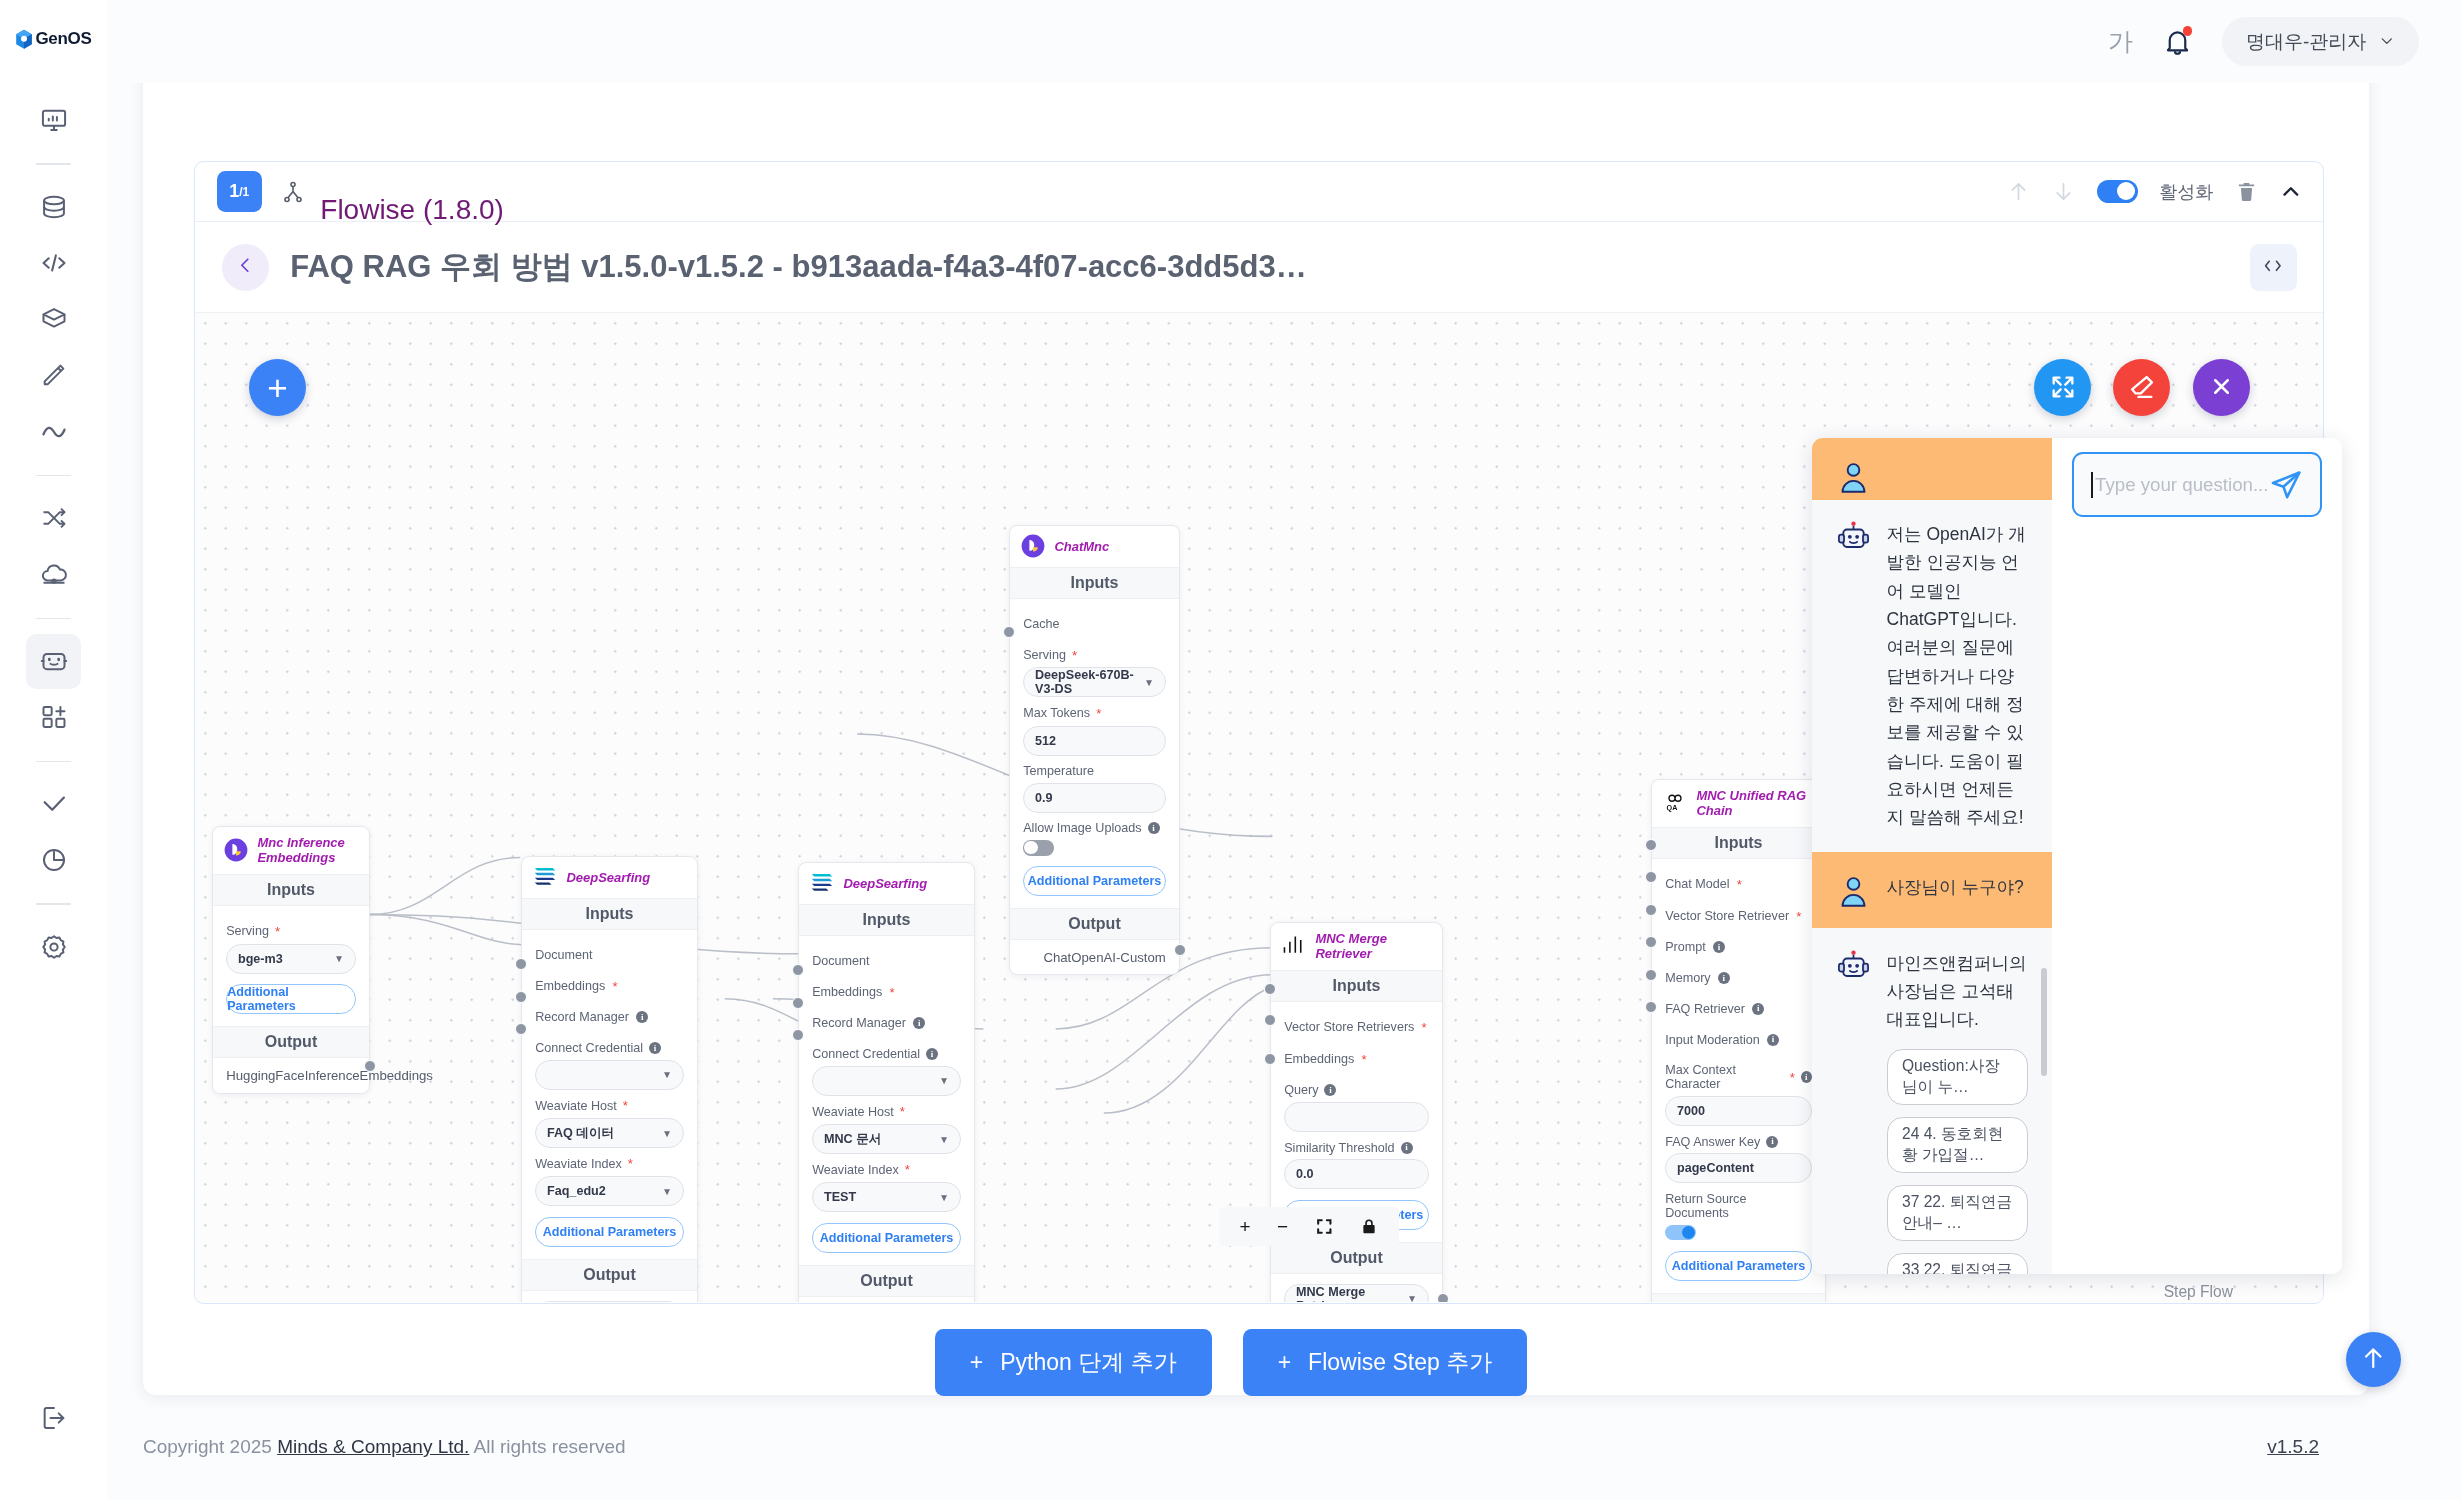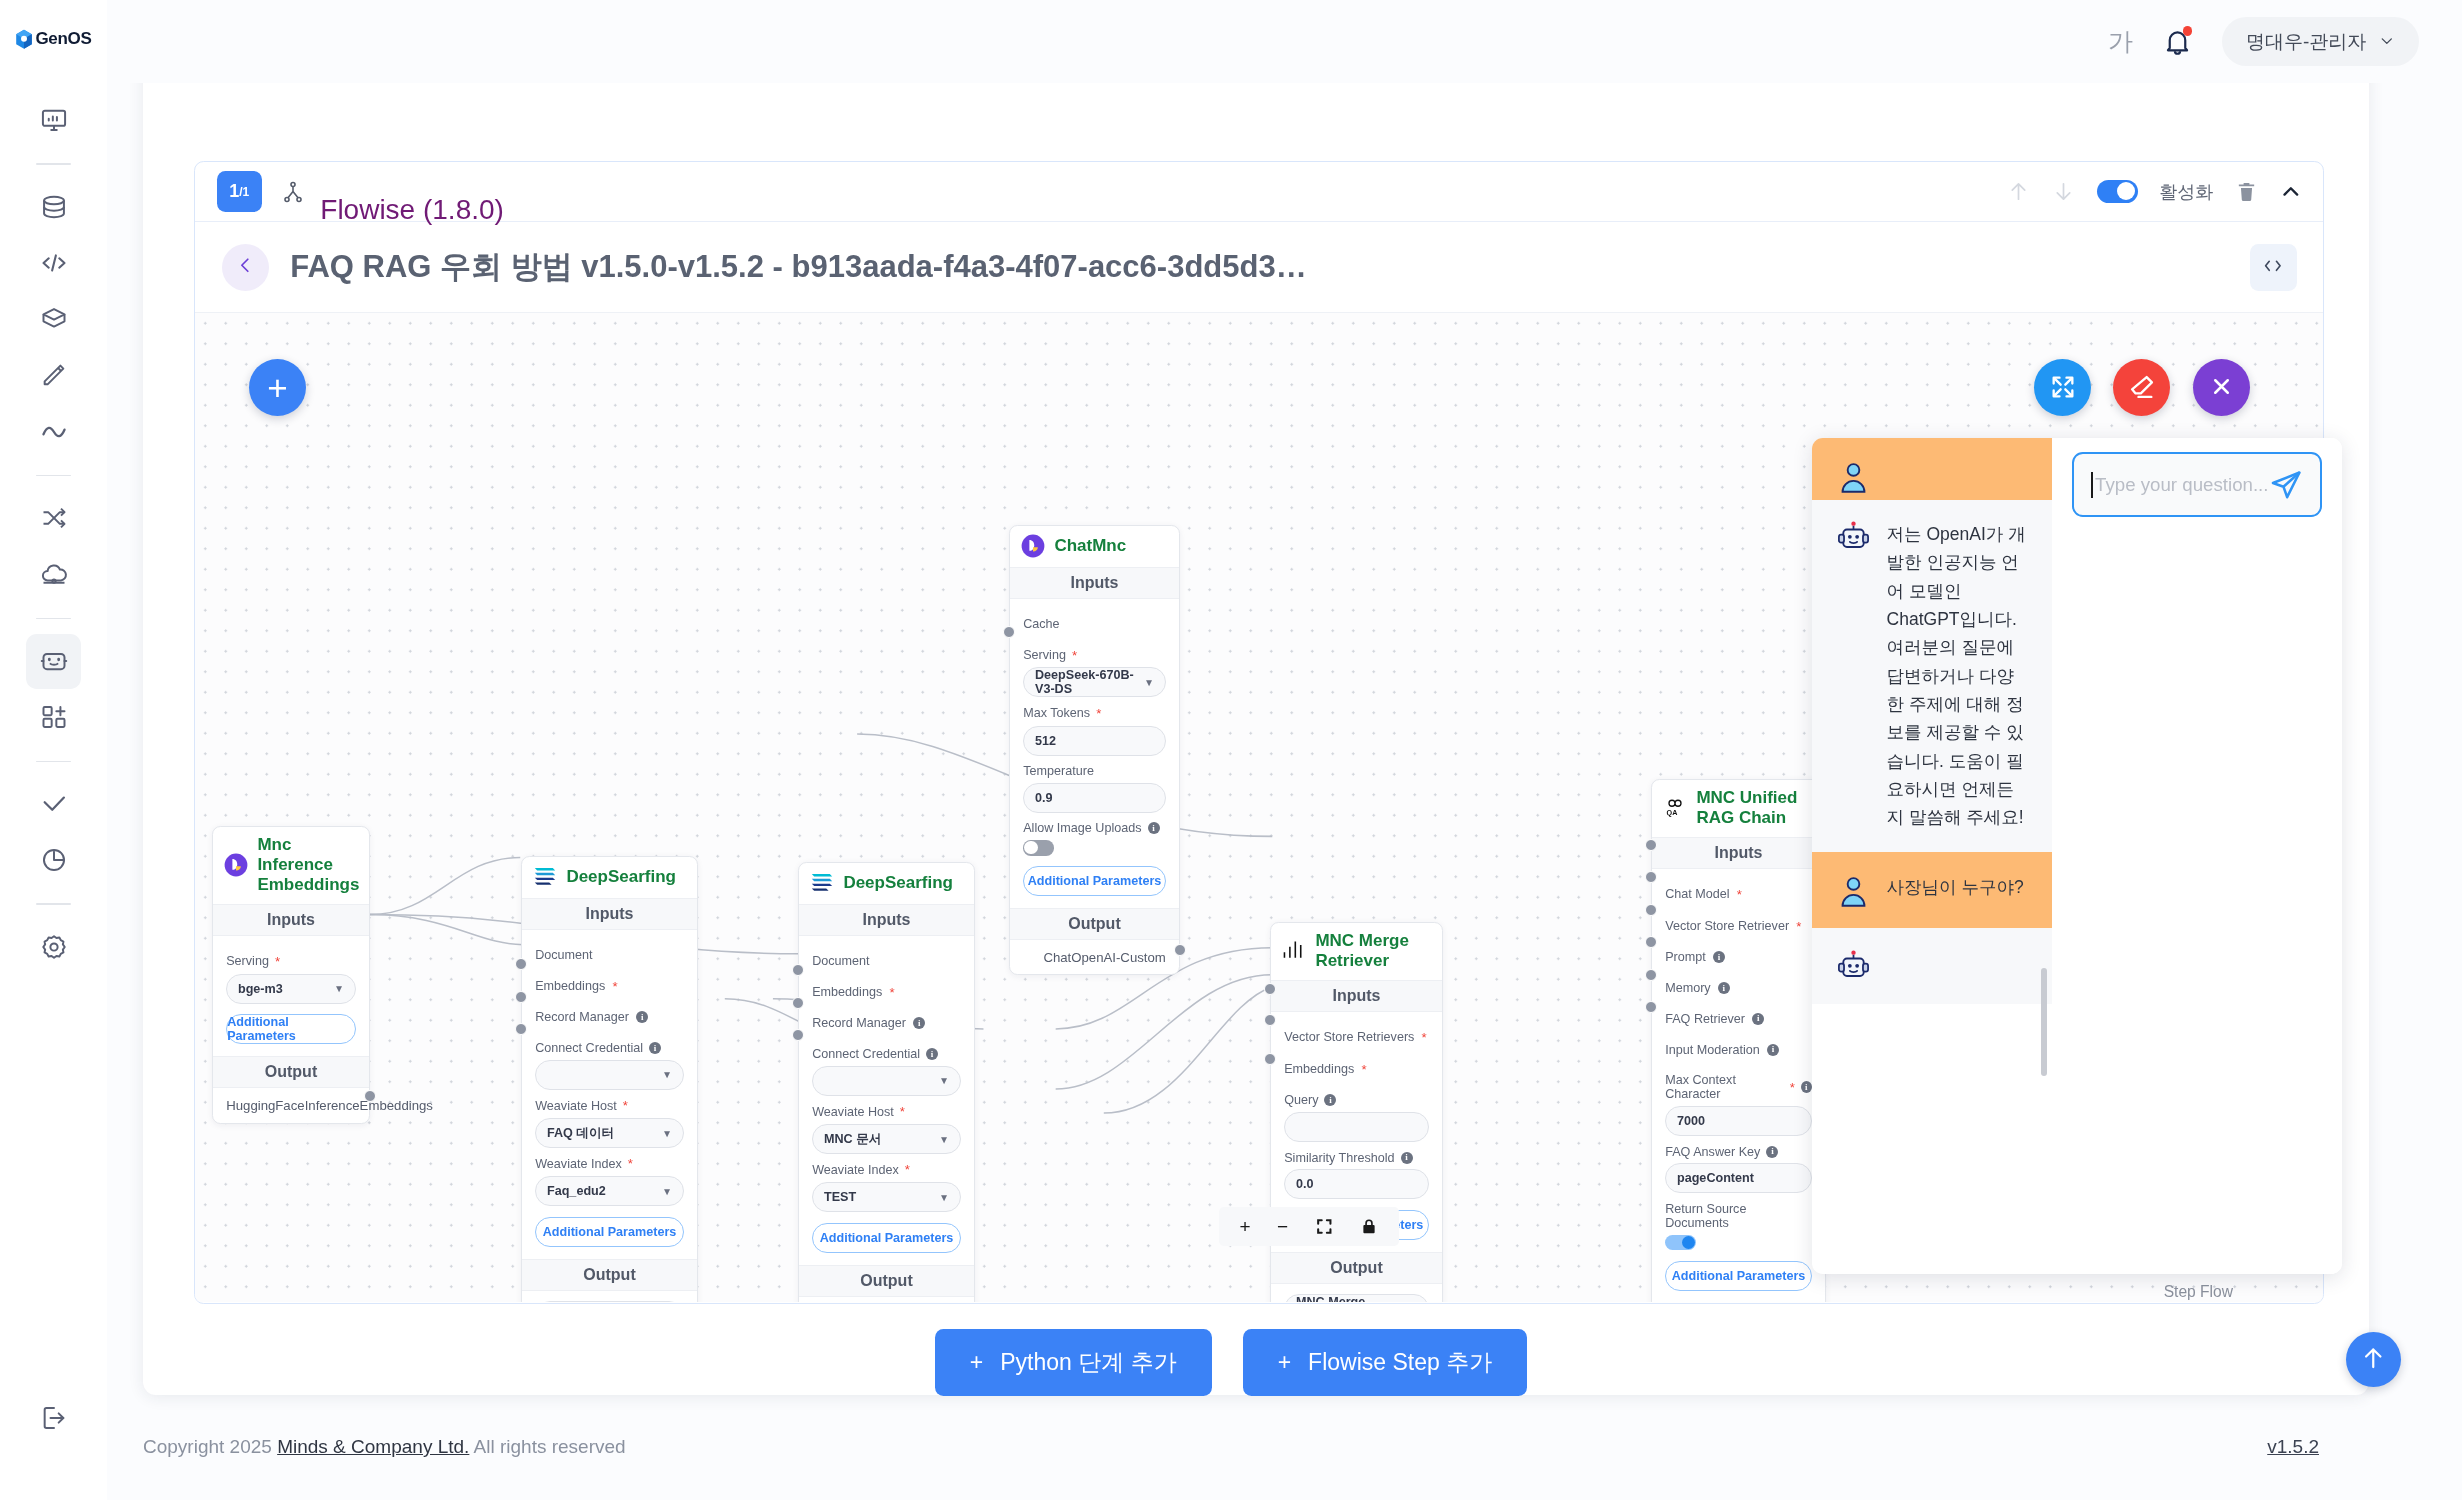--- a/index.html
+++ b/index.html
@@ -119,21 +119,21 @@
   .fab-fit { right: 232px; top: 46px; width: 57px; height: 57px; background: #2196f3; }
   .fab-clear { right: 153px; top: 46px; width: 57px; height: 57px; background: #f4433b; }
   .fab-close { right: 73px; top: 46px; width: 57px; height: 57px; background: #7b3fd3; }
 
   
   .node {
     position: absolute; background: #ffffff; border: 1.2px solid #e4e7ec;
     border-radius: 8.4px; box-shadow: 0 1.8px 6px rgba(30,40,70,0.06);
   }
   .node-head { display: flex; align-items: center; gap: 9.6px; padding: 8.4px 10.8px; }
-  .node-head-title { font-size: 17px; font-weight: 700; color: #15803d; }
+  .node-head-title { font-size: 13px; font-weight: 700; color: #a21caf; font-style: italic; }
   .node-icon { width: 24px; height: 24px; flex: 0 0 auto; }
   .node-sect {
     background: #f7f8fa; text-align: center; font-size: 16px; font-weight: 600;
     color: #525968; padding: 6px 0; border-top: 1.2px solid #edeff3; border-bottom: 1.2px solid #edeff3;
   }
   .node-body { padding: 9.6px 13.2px 12px; }
   .node-row { font-size: 12.6px; color: #5d6474; padding: 8.4px 0; display: flex; align-items: center; gap: 7.2px; }
   .req { color: #f0443a; font-size: 13.2px; }
   .info-dot {
     width: 12px; height: 12px; border-radius: 50%; background: #6b7280; color: #fff;
@@ -863,20 +863,30 @@
             <circle cx="24" cy="5" r="3" fill="#e8304a"></circle>
               <path d="M24 8v5" stroke="#1b2a6b" stroke-width="2.4"></path>
             <rect x="10" y="13" width="28" height="24" rx="5" fill="#f2f6fb" stroke="#1b2a6b" stroke-width="2.6"></rect>
             <rect x="4" y="20" width="7" height="11" rx="3" fill="#c8d2e8" stroke="#1b2a6b" stroke-width="2.4"></rect>
             <rect x="37" y="20" width="7" height="11" rx="3" fill="#c8d2e8" stroke="#1b2a6b" stroke-width="2.4"></rect>
             <circle cx="19" cy="23" r="2.6" fill="#1b2a6b"></circle>
               <circle cx="29" cy="23" r="2.6" fill="#1b2a6b"></circle>
             <path d="M19 30c2 2.2 8 2.2 10 0" stroke="#1b2a6b" stroke-width="2.4" fill="none" stroke-linecap="round"></path>
           </svg>
         </span>
+        <div>
+          <div class="msg-text">마인즈앤컴퍼니의 사장님은 고석태 대표입니다.</div>
+          <div class="chips">
+            <span class="chip">Question:사장님이 누…</span>
+            <span class="chip">24 4. 동호회현황 가입절…</span>
+            <span class="chip">37 22. 퇴직연금안내– …</span>
+            <span class="chip">33 22. 퇴직연금안내- …</span>
+            <span class="chip">36 22. 퇴직연금안내– …</span>
+          </div>
+        </div>
       </div>
 
       <div class="chat-scrollbar"></div>
     </div>
 
     <div class="chat-foot">
       <div class="chat-input-wrap">
         <span class="chat-caret"></span>
         <span class="chat-ph">Type your question...</span>
         <span class="send-icon">

